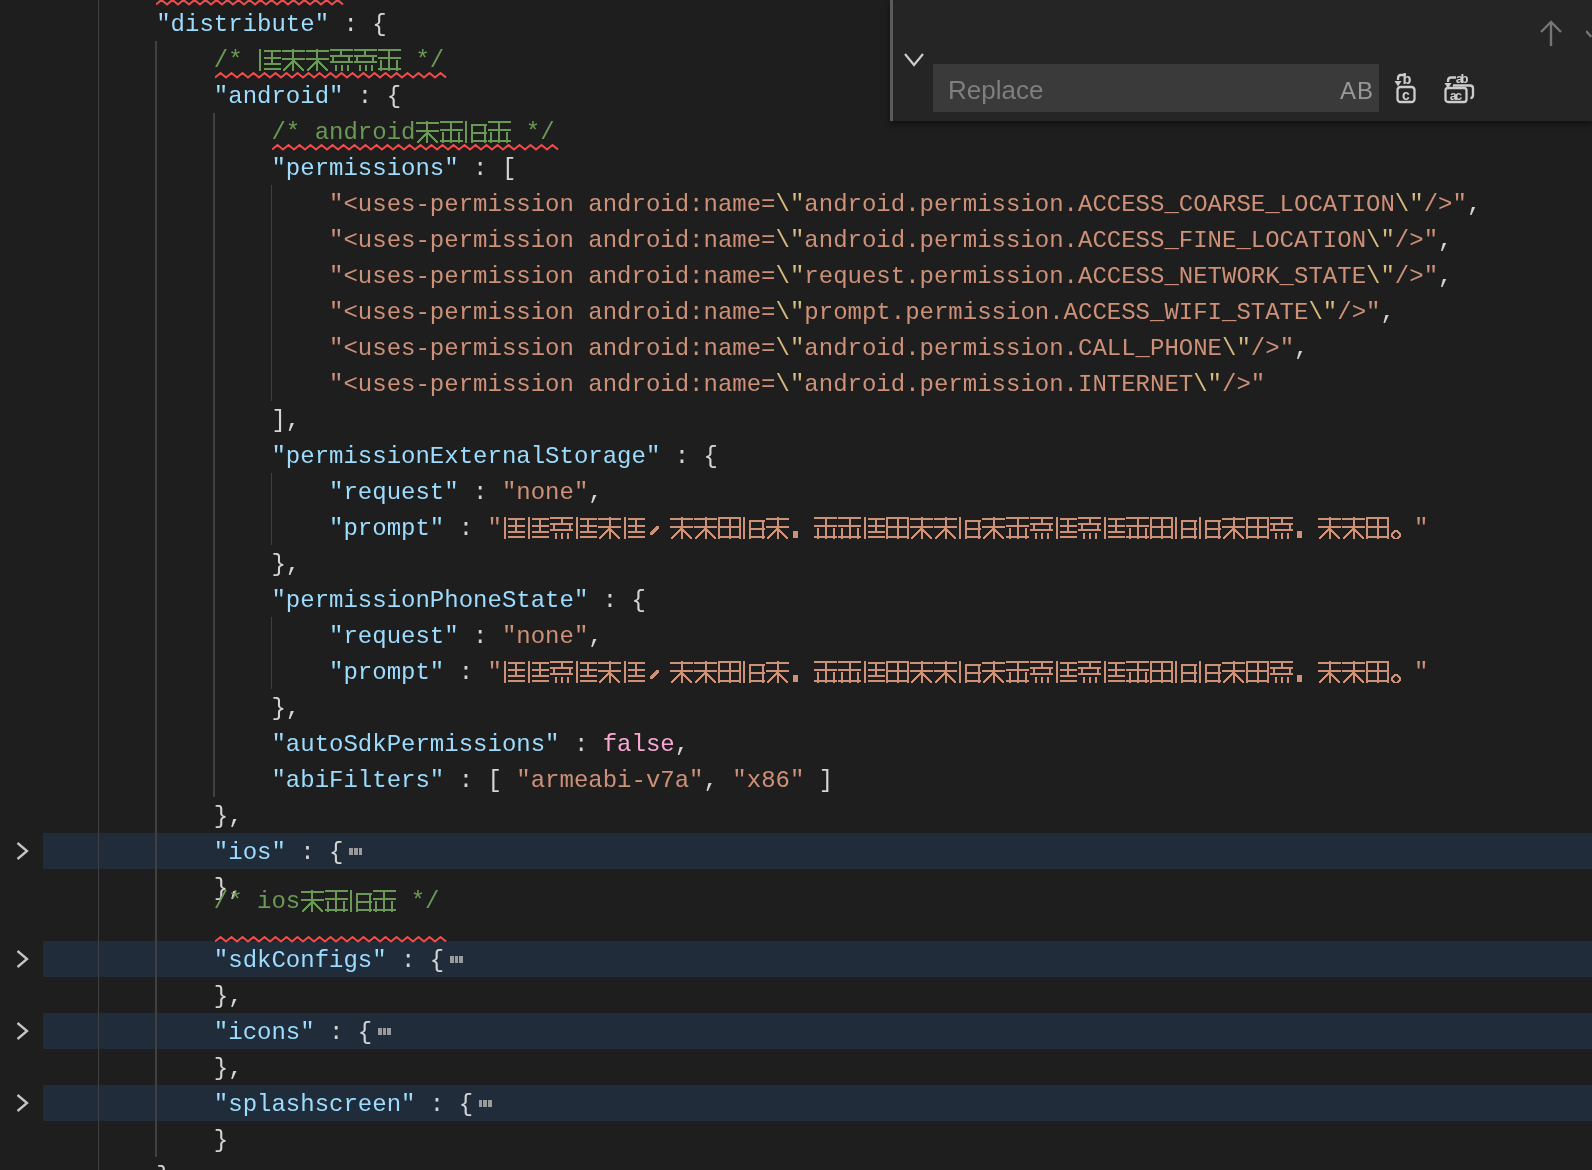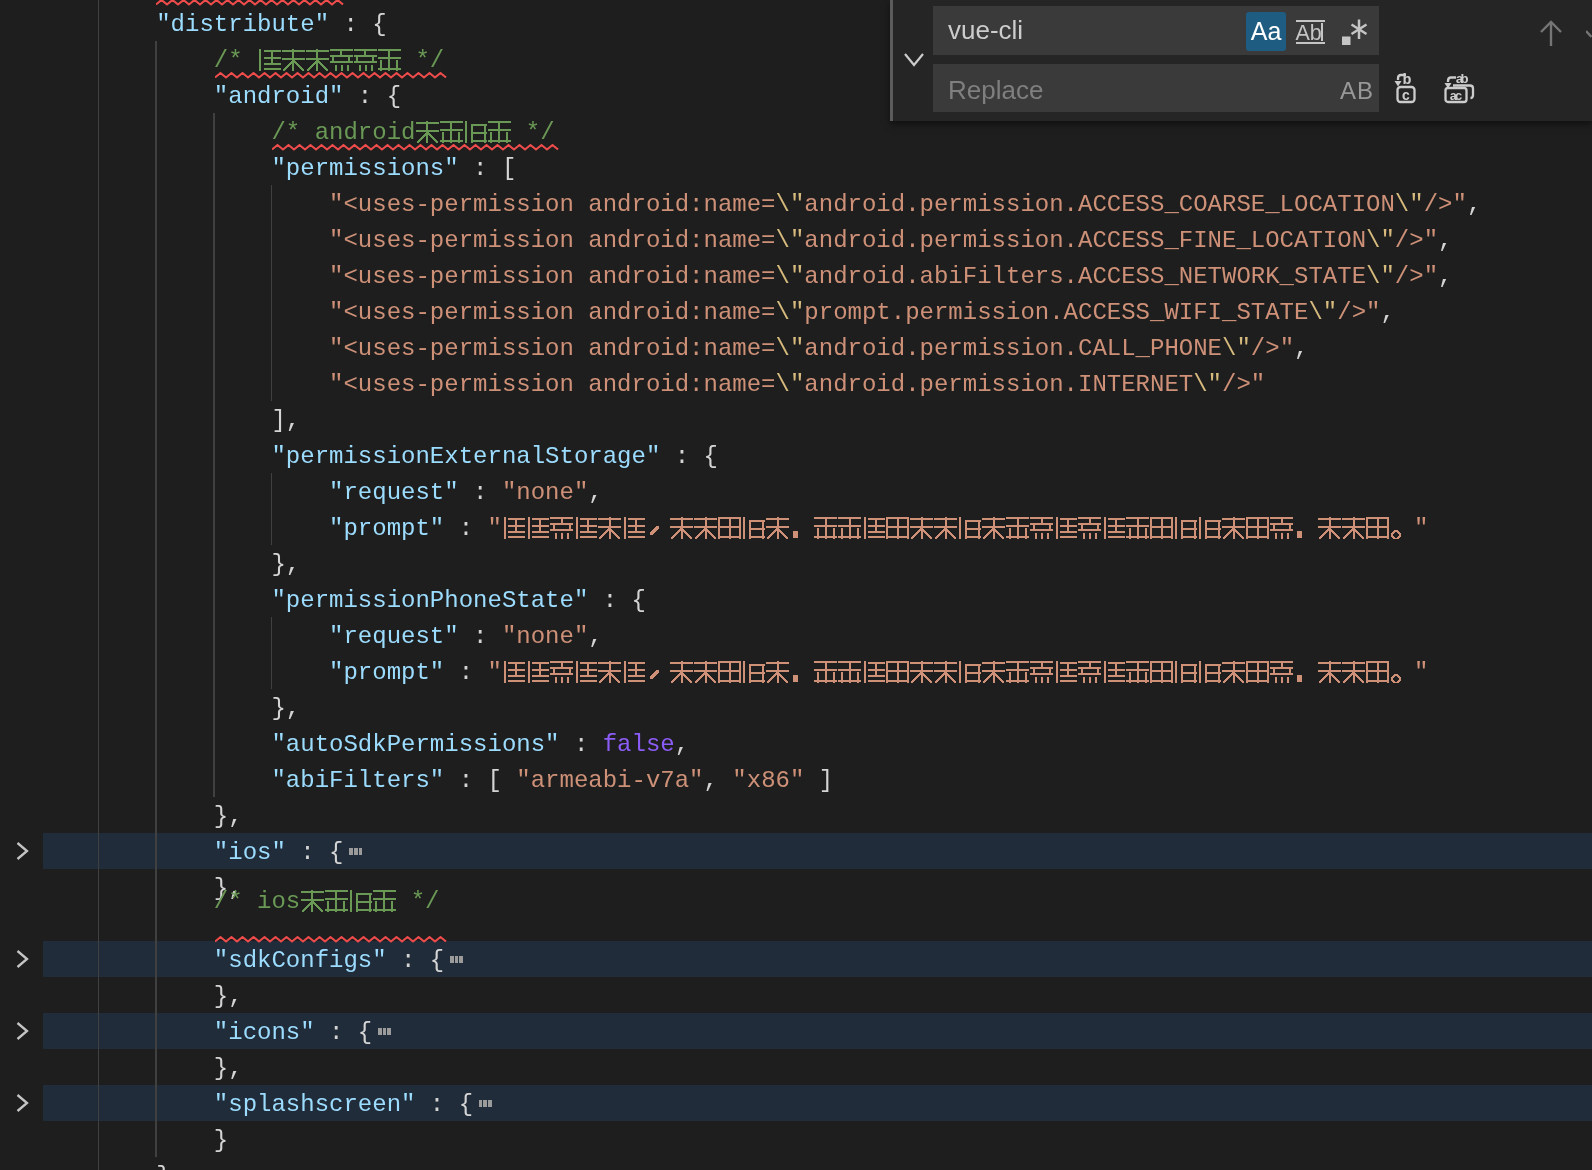--- a/index.html
+++ b/index.html
@@ -1,19 +1,19 @@
 <!DOCTYPE html>
 <html><head><meta charset="utf-8"><style>
 * { margin:0; padding:0; box-sizing:border-box; }
 html,body { width:1592px; height:1170px; overflow:hidden; background:#1e1e1e; }
 body { position:relative; font-family:"Liberation Mono", monospace; }
 .row { position:absolute; left:41.0px; height:36px; line-height:36px;
        font-size:24px; white-space:pre; letter-spacing:0; z-index:3; }
 .k { color:#9cdcfe; } .s { color:#ce9178; } .p { color:#d4d4d4; }
-.e { color:#d7ba7d; } .b { color:#8b5cf6; } .c { color:#6a9955; }
+.e { color:#d7ba7d; } .b { color:#f9a8d4; } .c { color:#6a9955; }
 .ig { position:absolute; width:1.5px; background:#404040; z-index:1; }
 .hl { position:absolute; left:43px; right:0; height:36px; background:#202c39; z-index:0; }
 .sq { position:absolute; z-index:4; }
 .chev { position:absolute; z-index:4; }
 .cj { display:inline-block; width:23px; height:22px; margin:0 0.5px; vertical-align:-3.5px;
       background-repeat:no-repeat; }
 .v1 { background-image:none; background:linear-gradient(currentColor,currentColor) 0px 0px/23px 2.2px,linear-gradient(currentColor,currentColor) 0px 9.9px/23px 2.2px,linear-gradient(currentColor,currentColor) 0px 19.8px/23px 2.2px,linear-gradient(currentColor,currentColor) 0px 0px/2.2px 22px,linear-gradient(currentColor,currentColor) 20.8px 0px/2.2px 22px,linear-gradient(currentColor,currentColor) 10.4px 0px/2.2px 22px; background-repeat:no-repeat; }
 .v2 { background-image:none; background:linear-gradient(currentColor,currentColor) 0px 0.5px/23px 2.2px,linear-gradient(currentColor,currentColor) 0px 8.5px/23px 2.2px,linear-gradient(currentColor,currentColor) 0px 19.8px/23px 2.2px,linear-gradient(currentColor,currentColor) 10.4px 0px/2.2px 22px,linear-gradient(currentColor,currentColor) 2.5px 11px/2.2px 11px,linear-gradient(currentColor,currentColor) 18.3px 11px/2.2px 11px; background-repeat:no-repeat; }
 .v3 { background-image:none; background:linear-gradient(currentColor,currentColor) 1.5px 0px/2.2px 22px,linear-gradient(currentColor,currentColor) 6px 1.5px/17px 2.2px,linear-gradient(currentColor,currentColor) 6px 8px/17px 2.2px,linear-gradient(currentColor,currentColor) 6px 14px/17px 2.2px,linear-gradient(currentColor,currentColor) 6px 19.8px/17px 2.2px,linear-gradient(currentColor,currentColor) 13px 1.5px/2.2px 15px; background-repeat:no-repeat; }
 .v4 { background-image:none; background:linear-gradient(currentColor,currentColor) 0px 0px/23px 2.2px,linear-gradient(currentColor,currentColor) 10.4px 0px/2.2px 7px,linear-gradient(currentColor,currentColor) 0px 6px/23px 2.2px,linear-gradient(currentColor,currentColor) 2.5px 6px/2.2px 8px,linear-gradient(currentColor,currentColor) 18.3px 6px/2.2px 8px,linear-gradient(currentColor,currentColor) 0px 12px/23px 2.2px,linear-gradient(currentColor,currentColor) 5px 16px/2.2px 6px,linear-gradient(currentColor,currentColor) 11px 16px/2.2px 6px,linear-gradient(currentColor,currentColor) 17px 16px/2.2px 6px; background-repeat:no-repeat; }
@@ -58,21 +58,21 @@
 <div class="ig" style="left:270.65px;top:185px;height:216px"></div>
 <div class="ig" style="left:270.65px;top:473px;height:72px"></div>
 <div class="ig" style="left:270.65px;top:617px;height:72px"></div>
 <div class="row" style="top:7px">&nbsp;&nbsp;&nbsp;&nbsp;&nbsp;&nbsp;&nbsp;&nbsp;<span class="k">"distribute"</span><span class="p"> : {</span></div>
 <div class="row" style="top:43px">&nbsp;&nbsp;&nbsp;&nbsp;&nbsp;&nbsp;&nbsp;&nbsp;&nbsp;&nbsp;&nbsp;&nbsp;<span class="c">/* <i class="cj v3"></i><i class="cj v5"></i><i class="cj v5"></i><i class="cj v4"></i><i class="cj v4"></i><i class="cj v2"></i> */</span></div>
 <div class="row" style="top:79px">&nbsp;&nbsp;&nbsp;&nbsp;&nbsp;&nbsp;&nbsp;&nbsp;&nbsp;&nbsp;&nbsp;&nbsp;<span class="k">"android"</span><span class="p"> : {</span></div>
 <div class="row" style="top:115px">&nbsp;&nbsp;&nbsp;&nbsp;&nbsp;&nbsp;&nbsp;&nbsp;&nbsp;&nbsp;&nbsp;&nbsp;&nbsp;&nbsp;&nbsp;&nbsp;<span class="c">/* android<i class="cj v5"></i><i class="cj v2"></i><i class="cj v6"></i><i class="cj v2"></i> */</span></div>
 <div class="row" style="top:151px">&nbsp;&nbsp;&nbsp;&nbsp;&nbsp;&nbsp;&nbsp;&nbsp;&nbsp;&nbsp;&nbsp;&nbsp;&nbsp;&nbsp;&nbsp;&nbsp;<span class="k">"permissions"</span><span class="p"> : [</span></div>
 <div class="row" style="top:187px">&nbsp;&nbsp;&nbsp;&nbsp;&nbsp;&nbsp;&nbsp;&nbsp;&nbsp;&nbsp;&nbsp;&nbsp;&nbsp;&nbsp;&nbsp;&nbsp;&nbsp;&nbsp;&nbsp;&nbsp;<span class="s">"&lt;uses-permission android:name=</span><span class="e">\"</span><span class="s">android.permission.ACCESS_COARSE_LOCATION</span><span class="e">\"</span><span class="s">/&gt;"</span><span class="p">,</span></div>
 <div class="row" style="top:223px">&nbsp;&nbsp;&nbsp;&nbsp;&nbsp;&nbsp;&nbsp;&nbsp;&nbsp;&nbsp;&nbsp;&nbsp;&nbsp;&nbsp;&nbsp;&nbsp;&nbsp;&nbsp;&nbsp;&nbsp;<span class="s">"&lt;uses-permission android:name=</span><span class="e">\"</span><span class="s">android.permission.ACCESS_FINE_LOCATION</span><span class="e">\"</span><span class="s">/&gt;"</span><span class="p">,</span></div>
-<div class="row" style="top:259px">&nbsp;&nbsp;&nbsp;&nbsp;&nbsp;&nbsp;&nbsp;&nbsp;&nbsp;&nbsp;&nbsp;&nbsp;&nbsp;&nbsp;&nbsp;&nbsp;&nbsp;&nbsp;&nbsp;&nbsp;<span class="s">"&lt;uses-permission android:name=</span><span class="e">\"</span><span class="s">android.abiFilters.ACCESS_NETWORK_STATE</span><span class="e">\"</span><span class="s">/&gt;"</span><span class="p">,</span></div>
+<div class="row" style="top:259px">&nbsp;&nbsp;&nbsp;&nbsp;&nbsp;&nbsp;&nbsp;&nbsp;&nbsp;&nbsp;&nbsp;&nbsp;&nbsp;&nbsp;&nbsp;&nbsp;&nbsp;&nbsp;&nbsp;&nbsp;<span class="s">"&lt;uses-permission android:name=</span><span class="e">\"</span><span class="s">request.permission.ACCESS_NETWORK_STATE</span><span class="e">\"</span><span class="s">/&gt;"</span><span class="p">,</span></div>
 <div class="row" style="top:295px">&nbsp;&nbsp;&nbsp;&nbsp;&nbsp;&nbsp;&nbsp;&nbsp;&nbsp;&nbsp;&nbsp;&nbsp;&nbsp;&nbsp;&nbsp;&nbsp;&nbsp;&nbsp;&nbsp;&nbsp;<span class="s">"&lt;uses-permission android:name=</span><span class="e">\"</span><span class="s">prompt.permission.ACCESS_WIFI_STATE</span><span class="e">\"</span><span class="s">/&gt;"</span><span class="p">,</span></div>
 <div class="row" style="top:331px">&nbsp;&nbsp;&nbsp;&nbsp;&nbsp;&nbsp;&nbsp;&nbsp;&nbsp;&nbsp;&nbsp;&nbsp;&nbsp;&nbsp;&nbsp;&nbsp;&nbsp;&nbsp;&nbsp;&nbsp;<span class="s">"&lt;uses-permission android:name=</span><span class="e">\"</span><span class="s">android.permission.CALL_PHONE</span><span class="e">\"</span><span class="s">/&gt;"</span><span class="p">,</span></div>
 <div class="row" style="top:367px">&nbsp;&nbsp;&nbsp;&nbsp;&nbsp;&nbsp;&nbsp;&nbsp;&nbsp;&nbsp;&nbsp;&nbsp;&nbsp;&nbsp;&nbsp;&nbsp;&nbsp;&nbsp;&nbsp;&nbsp;<span class="s">"&lt;uses-permission android:name=</span><span class="e">\"</span><span class="s">android.permission.INTERNET</span><span class="e">\"</span><span class="s">/&gt;"</span></div>
 <div class="row" style="top:403px">&nbsp;&nbsp;&nbsp;&nbsp;&nbsp;&nbsp;&nbsp;&nbsp;&nbsp;&nbsp;&nbsp;&nbsp;&nbsp;&nbsp;&nbsp;&nbsp;<span class="p">],</span></div>
 <div class="row" style="top:439px">&nbsp;&nbsp;&nbsp;&nbsp;&nbsp;&nbsp;&nbsp;&nbsp;&nbsp;&nbsp;&nbsp;&nbsp;&nbsp;&nbsp;&nbsp;&nbsp;<span class="k">"permissionExternalStorage"</span><span class="p"> : {</span></div>
 <div class="row" style="top:475px">&nbsp;&nbsp;&nbsp;&nbsp;&nbsp;&nbsp;&nbsp;&nbsp;&nbsp;&nbsp;&nbsp;&nbsp;&nbsp;&nbsp;&nbsp;&nbsp;&nbsp;&nbsp;&nbsp;&nbsp;<span class="k">"request"</span><span class="p"> : </span><span class="s">"none"</span><span class="p">,</span></div>
 <div class="row" style="top:511px">&nbsp;&nbsp;&nbsp;&nbsp;&nbsp;&nbsp;&nbsp;&nbsp;&nbsp;&nbsp;&nbsp;&nbsp;&nbsp;&nbsp;&nbsp;&nbsp;&nbsp;&nbsp;&nbsp;&nbsp;<span class="k">"prompt"</span><span class="p"> : </span><span class="s">"<i class="cj v3"></i><i class="cj v3"></i><i class="cj v4"></i><i class="cj v3"></i><i class="cj v5"></i><i class="cj v3"></i><i class="cj pd"></i><i class="cj v5"></i><i class="cj v5"></i><i class="cj v1"></i><i class="cj v6"></i><i class="cj v5"></i><i class="cj pc"></i><i class="cj v2"></i><i class="cj v2"></i><i class="cj v3"></i><i class="cj v1"></i><i class="cj v5"></i><i class="cj v5"></i><i class="cj v6"></i><i class="cj v5"></i><i class="cj v2"></i><i class="cj v4"></i><i class="cj v3"></i><i class="cj v4"></i><i class="cj v3"></i><i class="cj v2"></i><i class="cj v1"></i><i class="cj v6"></i><i class="cj v6"></i><i class="cj v5"></i><i class="cj v1"></i><i class="cj v4"></i><i class="cj pc"></i><i class="cj v5"></i><i class="cj v5"></i><i class="cj v1"></i><i class="cj pj"></i>"</span></div>
 <div class="row" style="top:547px">&nbsp;&nbsp;&nbsp;&nbsp;&nbsp;&nbsp;&nbsp;&nbsp;&nbsp;&nbsp;&nbsp;&nbsp;&nbsp;&nbsp;&nbsp;&nbsp;<span class="p">},</span></div>
 <div class="row" style="top:583px">&nbsp;&nbsp;&nbsp;&nbsp;&nbsp;&nbsp;&nbsp;&nbsp;&nbsp;&nbsp;&nbsp;&nbsp;&nbsp;&nbsp;&nbsp;&nbsp;<span class="k">"permissionPhoneState"</span><span class="p"> : {</span></div>
 <div class="row" style="top:619px">&nbsp;&nbsp;&nbsp;&nbsp;&nbsp;&nbsp;&nbsp;&nbsp;&nbsp;&nbsp;&nbsp;&nbsp;&nbsp;&nbsp;&nbsp;&nbsp;&nbsp;&nbsp;&nbsp;&nbsp;<span class="k">"request"</span><span class="p"> : </span><span class="s">"none"</span><span class="p">,</span></div>
@@ -113,40 +113,20 @@
     <path d="M2.5 2 L12 10 L2.5 18" fill="none" stroke="#c5c5c5" stroke-width="2.3"></path>
   </svg>
 <svg class="chev" style="left:15px;top:1093px" width="15" height="20" viewBox="0 0 15 20">
     <path d="M2.5 2 L12 10 L2.5 18" fill="none" stroke="#c5c5c5" stroke-width="2.3"></path>
   </svg>
 
 <div class="fw">
   <svg class="tog" width="22" height="16" viewBox="0 0 22 16">
       <path d="M2 2 L11 13 L20 2" fill="none" stroke="#cccccc" stroke-width="2.2"></path>
     </svg>
-  <div class="fin">
-      <span class="ftext">vue-cli</span>
-    <span class="aa">Aa</span>
-    <span class="ww">
-      <i class="wl" style="top:0"></i>
-        <span class="wt">Ab</span>
-        <i class="wbar"></i>
-        <i class="wl" style="bottom:0"></i>
-    </span>
-    <span class="rx">
-      <svg width="32" height="30" viewBox="0 0 32 30">
-        <g stroke="#c5c5c5" stroke-width="2.5" fill="none">
-          <line x1="18" y1="2.5" x2="18" y2="22"></line>
-          <line x1="10.5" y1="7.5" x2="25.5" y2="17"></line>
-          <line x1="25.5" y1="7.5" x2="10.5" y2="17"></line>
-        </g>
-        <rect x="1" y="19.5" width="8.5" height="8.5" fill="#c5c5c5"></rect>
-      </svg>
-    </span>
-  </div>
   <svg class="up" width="40" height="30" viewBox="0 0 40 30">
       <g fill="none" stroke="#757575" stroke-width="2.4">
         <line x1="20" y1="2" x2="20" y2="26"></line>
         <path d="M10 12 L20 2 L30 12"></path>
       </g>
     </svg>
   <svg class="nxt" width="6" height="10" viewBox="0 0 6 10">
       <path d="M0 1 L5.5 7" stroke="#757575" stroke-width="2.4" fill="none"></path>
     </svg>
   <div class="rin">

